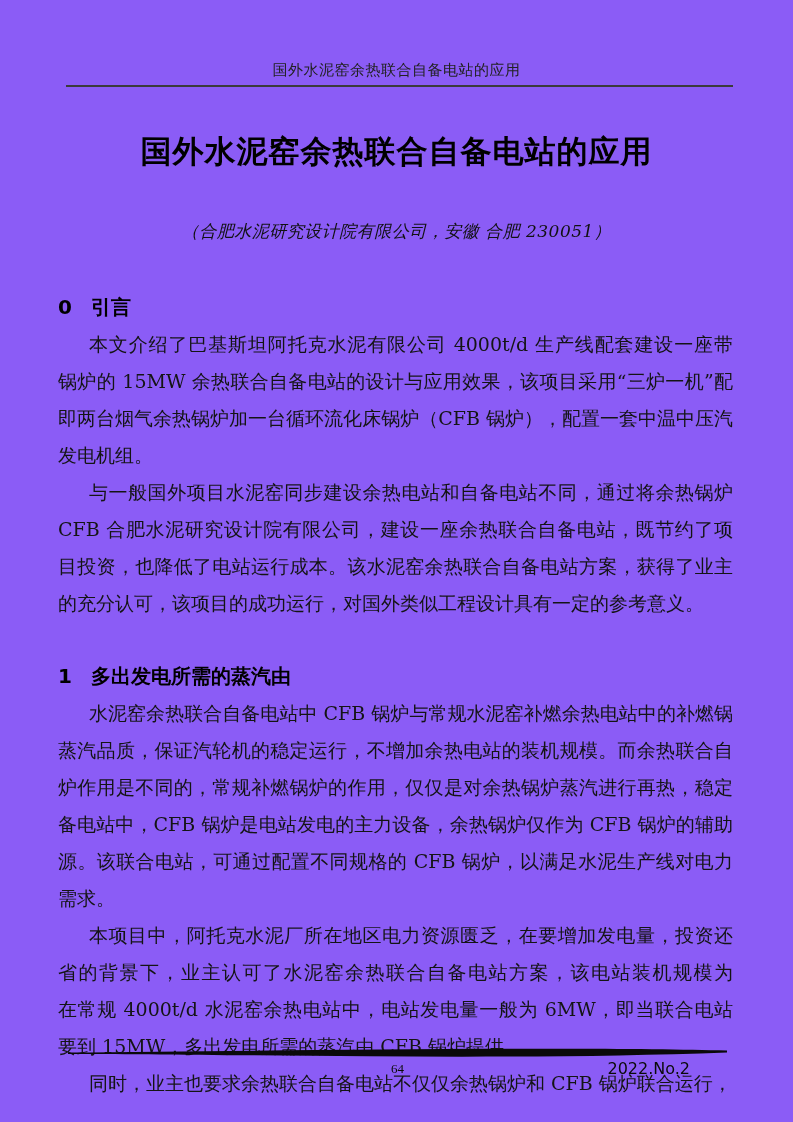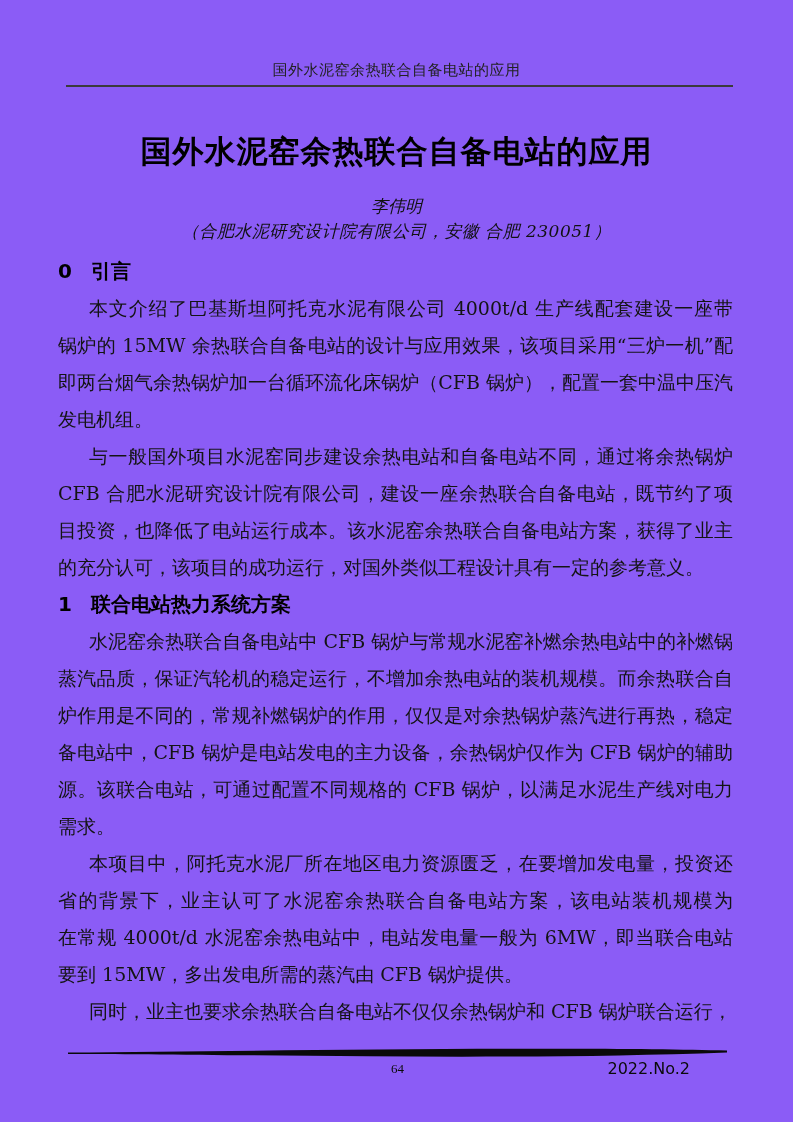--- a/index.html
+++ b/index.html
@@ -45,20 +45,21 @@
   .article{
     position:absolute;top:253px;left:58px;width:675px;
     font-size:19px;
   }
   .sec-h{
     height:37px;line-height:37px;
     font-family:"DejaVu Sans","Liberation Sans",sans-serif;
     font-weight:700;
     font-size:20px;color:#000;
     white-space:nowrap;
+    margin-top:36px;
   }
   .sec-num{display:inline-block;margin-right:0.95em;}
   .line{
     height:37px;line-height:37px;
     overflow:hidden;
     color:#141414;
   }
   .line.just{text-align:justify;text-align-last:justify;}
   .line.first{text-indent:31px;}
   .footer-bar{
@@ -81,35 +82,34 @@
 <body>
 
 <div class="page">
 
   <div class="running-header">国外水泥窑余热联合自备电站的应用</div>
 
   <div class="header-rule"></div>
 
   <div class="doc-title">国外水泥窑余热联合自备电站的应用</div>
 
-  <div class="author">李伟明</div>
 
   <div class="affiliation">（合肥水泥研究设计院有限公司，安徽 合肥 230051）</div>
 
   <div class="article">
       <div class="sec-h"><span class="sec-num">0</span><span>引言</span></div>
       <div class="line first just">本文介绍了巴基斯坦阿托克水泥有限公司 4000t/d 生产线配套建设一座带 CFB</div>
       <div class="line just">锅炉的 15MW 余热联合自备电站的设计与应用效果，该项目采用“三炉一机”配置，</div>
       <div class="line just">即两台烟气余热锅炉加一台循环流化床锅炉（CFB 锅炉），配置一套中温中压汽轮</div>
       <div class="line">发电机组。</div>
       <div class="line first just">与一般国外项目水泥窑同步建设余热电站和自备电站不同，通过将余热锅炉和</div>
       <div class="line just">CFB 合肥水泥研究设计院有限公司，建设一座余热联合自备电站，既节约了项</div>
       <div class="line just">目投资，也降低了电站运行成本。该水泥窑余热联合自备电站方案，获得了业主</div>
       <div class="line">的充分认可，该项目的成功运行，对国外类似工程设计具有一定的参考意义。</div>
-      <div class="sec-h"><span class="sec-num">1</span><span>联合电站热力系统方案</span></div>
+      <div class="sec-h"><span class="sec-num">1</span><span>多出发电所需的蒸汽由</span></div>
       <div class="line first just">水泥窑余热联合自备电站中 CFB 锅炉与常规水泥窑补燃余热电站中的补燃锅</div>
       <div class="line just">蒸汽品质，保证汽轮机的稳定运行，不增加余热电站的装机规模。而余热联合自</div>
       <div class="line just">炉作用是不同的，常规补燃锅炉的作用，仅仅是对余热锅炉蒸汽进行再热，稳定</div>
       <div class="line just">备电站中，CFB 锅炉是电站发电的主力设备，余热锅炉仅作为 CFB 锅炉的辅助热</div>
       <div class="line just">源。该联合电站，可通过配置不同规格的 CFB 锅炉，以满足水泥生产线对电力的</div>
       <div class="line">需求。</div>
       <div class="line first just">本项目中，阿托克水泥厂所在地区电力资源匮乏，在要增加发电量，投资还要</div>
       <div class="line just">省的背景下，业主认可了水泥窑余热联合自备电站方案，该电站装机规模为 15MW。</div>
       <div class="line just">在常规 4000t/d 水泥窑余热电站中，电站发电量一般为 6MW，即当联合电站装机</div>
       <div class="line">要到 15MW，多出发电所需的蒸汽由 CFB 锅炉提供。</div>

